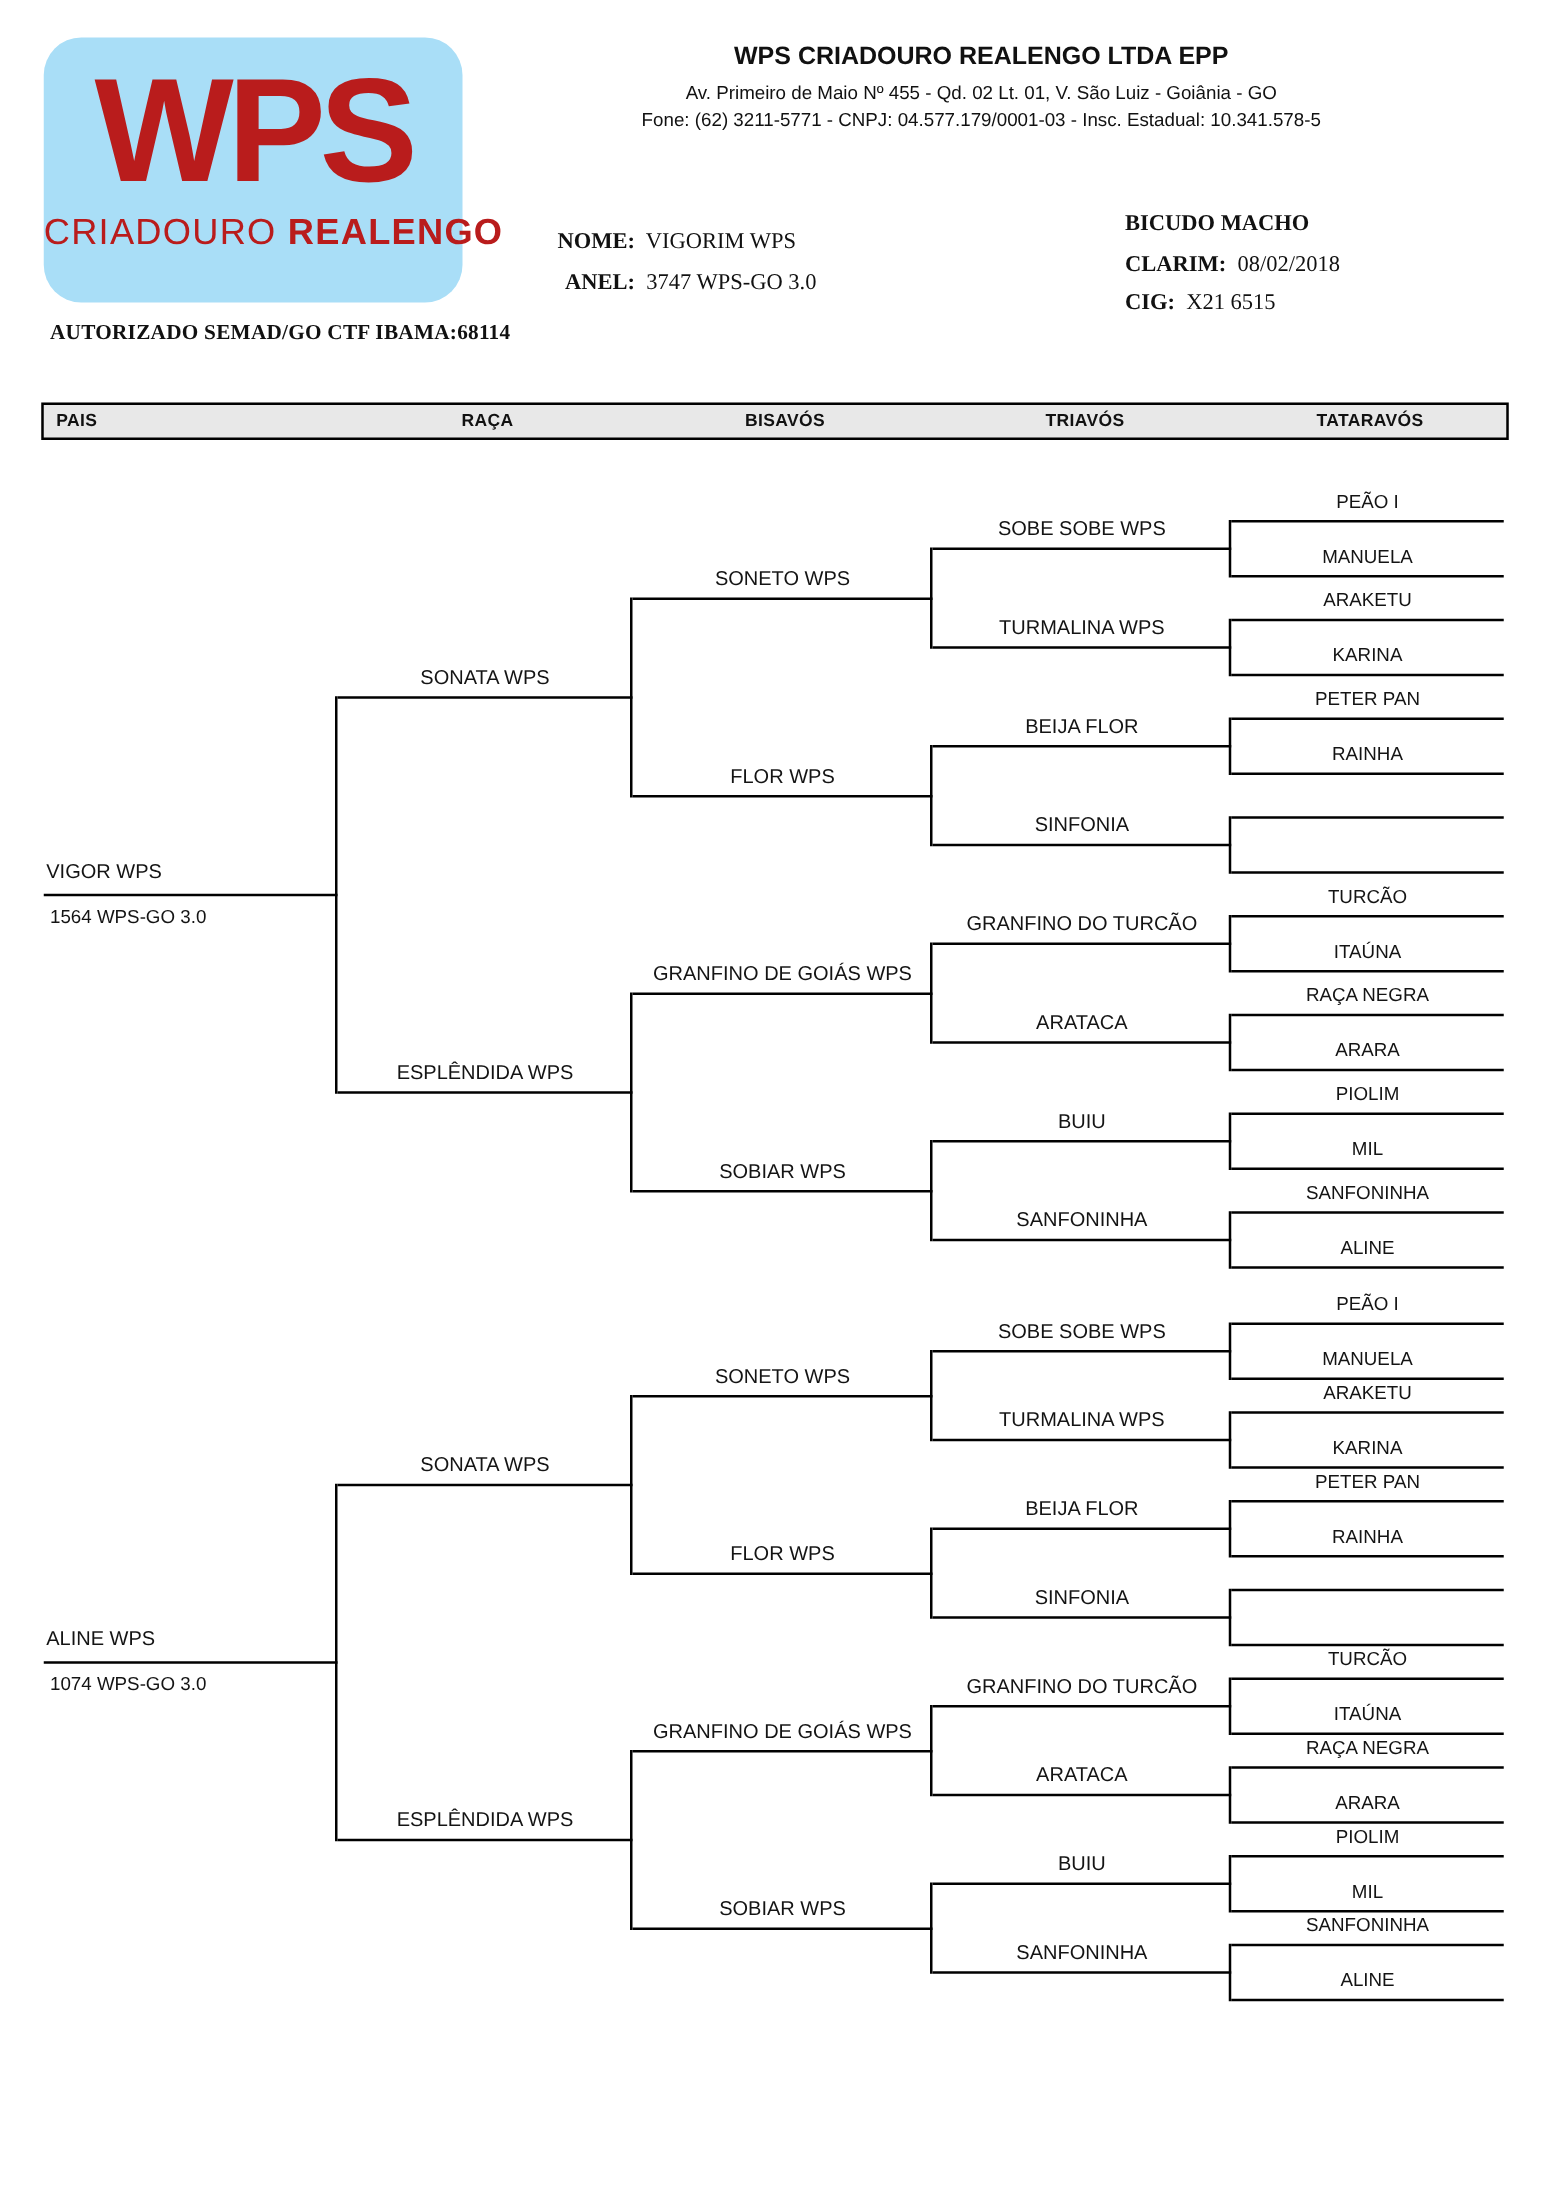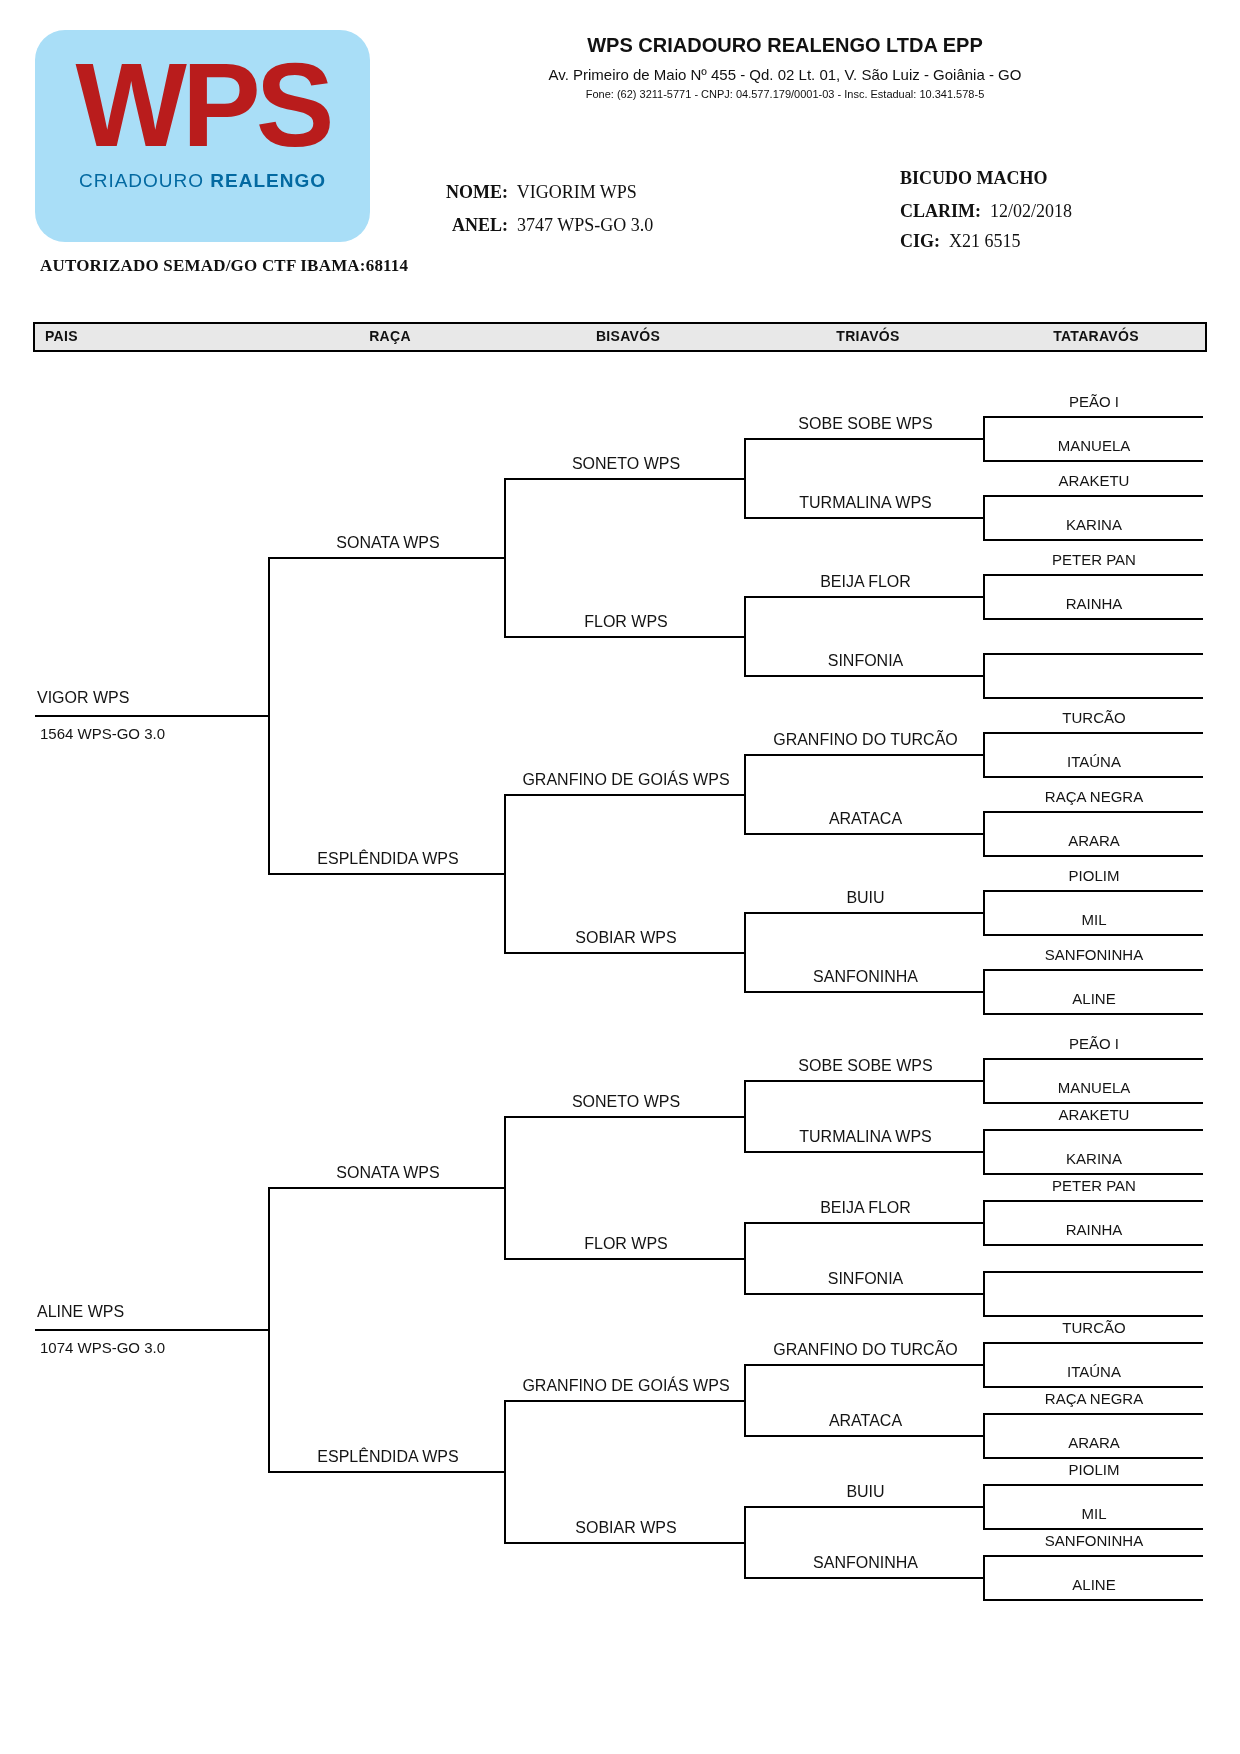--- a/index.html
+++ b/index.html
@@ -3,28 +3,28 @@
 <meta charset="utf-8">
 <style>
   html,body{margin:0;padding:0;background:#ffffff;}
   .page{position:relative;width:1240px;height:1754px;background:#fff;overflow:hidden;
         font-family:"Liberation Sans",sans-serif;color:#111;}
   
   .logo{position:absolute;left:35px;top:30px;width:335px;height:212px;border-radius:30px;
         background:var(--logo-bg,#a9def7);text-align:center;}
   .logo-wps{font-weight:bold;font-size:118px;line-height:1.05;letter-spacing:-5px;color:#b91c1c;
             margin-top:14px;font-family:"Liberation Sans",sans-serif;}
-  .logo-sub{font-size:19px;letter-spacing:1px;color:#0369a1;margin-top:2px;white-space:nowrap;}
+  .logo-sub{font-size:29px;letter-spacing:1px;color:#b91c1c;margin-top:2px;white-space:nowrap;}
   .logo-sub .light{font-weight:normal;}
   .logo-sub .bold{font-weight:bold;}
   
   .co-block{position:absolute;left:420px;top:34px;width:730px;text-align:center;}
   .co-name{font-size:20px;font-weight:bold;}
   .co-addr{font-size:15px;margin-top:9px;}
-  .co-phone{font-size:11px;margin-top:5px;}
+  .co-phone{font-size:15px;margin-top:5px;}
   .doc-title{position:absolute;left:420px;top:126px;width:680px;text-align:center;
              font-family:"Liberation Serif",serif;font-weight:bold;font-size:31px;white-space:pre;}
   .fld{position:absolute;font-size:18px;font-family:"Liberation Serif",serif;white-space:pre;}
   .fld b{font-weight:bold;}
   .lbl-col{display:inline-block;width:76px;text-align:right;font-weight:bold;}
   .auth{position:absolute;left:40px;top:256px;font-family:"Liberation Serif",serif;
         font-weight:bold;font-size:17px;letter-spacing:.2px;}
   
   .colbar{position:absolute;left:33px;top:322px;width:1170px;height:26px;
           background:var(--bar-bg,#e8e8e8);border:2px solid #000;}
@@ -58,21 +58,21 @@
     <div class="co-name">WPS CRIADOURO REALENGO LTDA EPP</div>
     <div class="co-addr">Av. Primeiro de Maio Nº 455 - Qd. 02 Lt. 01, V. São Luiz  - Goiânia - GO</div>
     <div class="co-phone">Fone: (62) 3211-5771  -  CNPJ: 04.577.179/0001-03  -  Insc. Estadual: 10.341.578-5</div>
   </div>
 
 
   <div class="fld" style="left:432px;top:182px;"><b class="lbl-col">NOME:</b>  <span>VIGORIM WPS</span></div>
   <div class="fld" style="left:432px;top:215px;"><b class="lbl-col">ANEL:</b>  <span>3747 WPS-GO 3.0</span></div>
 
   <div class="fld" style="left:900px;top:168px;font-weight:bold;">BICUDO MACHO</div>
-  <div class="fld" style="left:900px;top:201px;"><b>CLARIM:</b>  <span>12/02/2018</span></div>
+  <div class="fld" style="left:900px;top:201px;"><b>CLARIM:</b>  <span>08/02/2018</span></div>
   <div class="fld" style="left:900px;top:231px;"><b>CIG:</b>  <span>X21 6515</span></div>
 
   <div class="auth">AUTORIZADO SEMAD/GO CTF IBAMA:68114</div>
 
   <div class="colbar">
     <span class="cb-pais">PAIS</span>
     <span class="cb-c" style="left:355px;">RAÇA</span>
     <span class="cb-c" style="left:593px;">BISAVÓS</span>
     <span class="cb-c" style="left:833px;">TRIAVÓS</span>
     <span class="cb-c" style="left:1061px;">TATARAVÓS</span>

